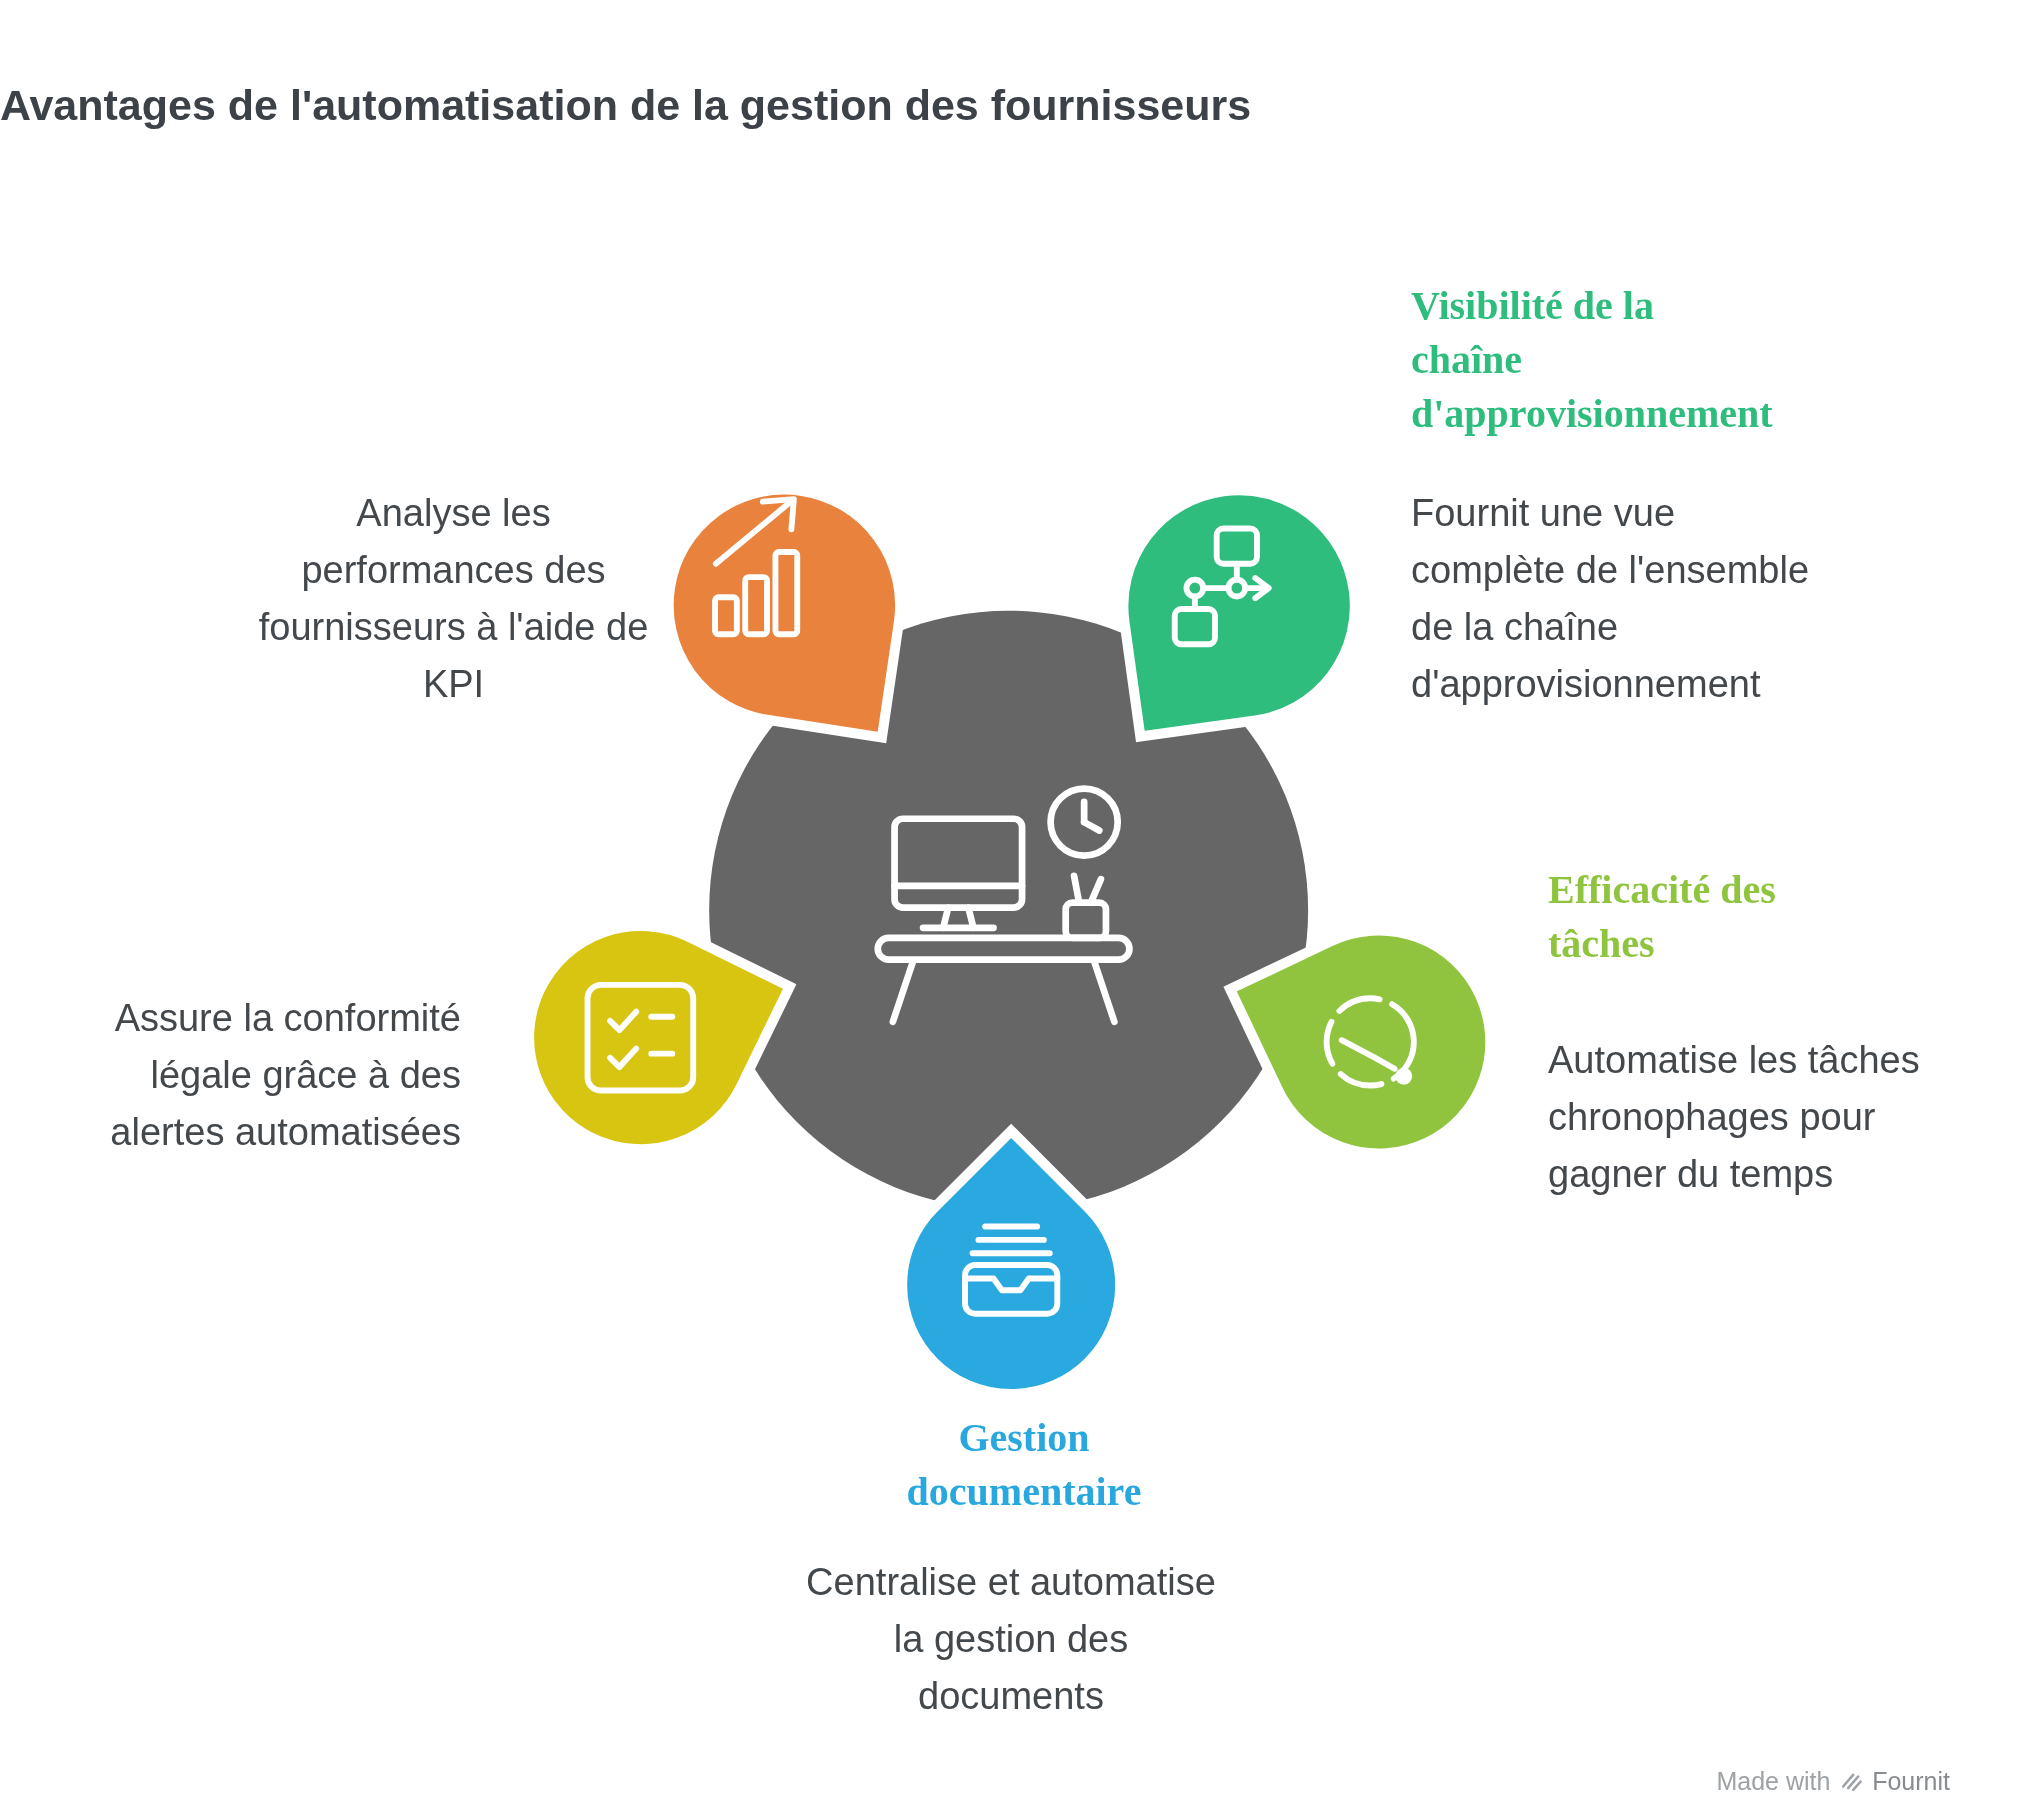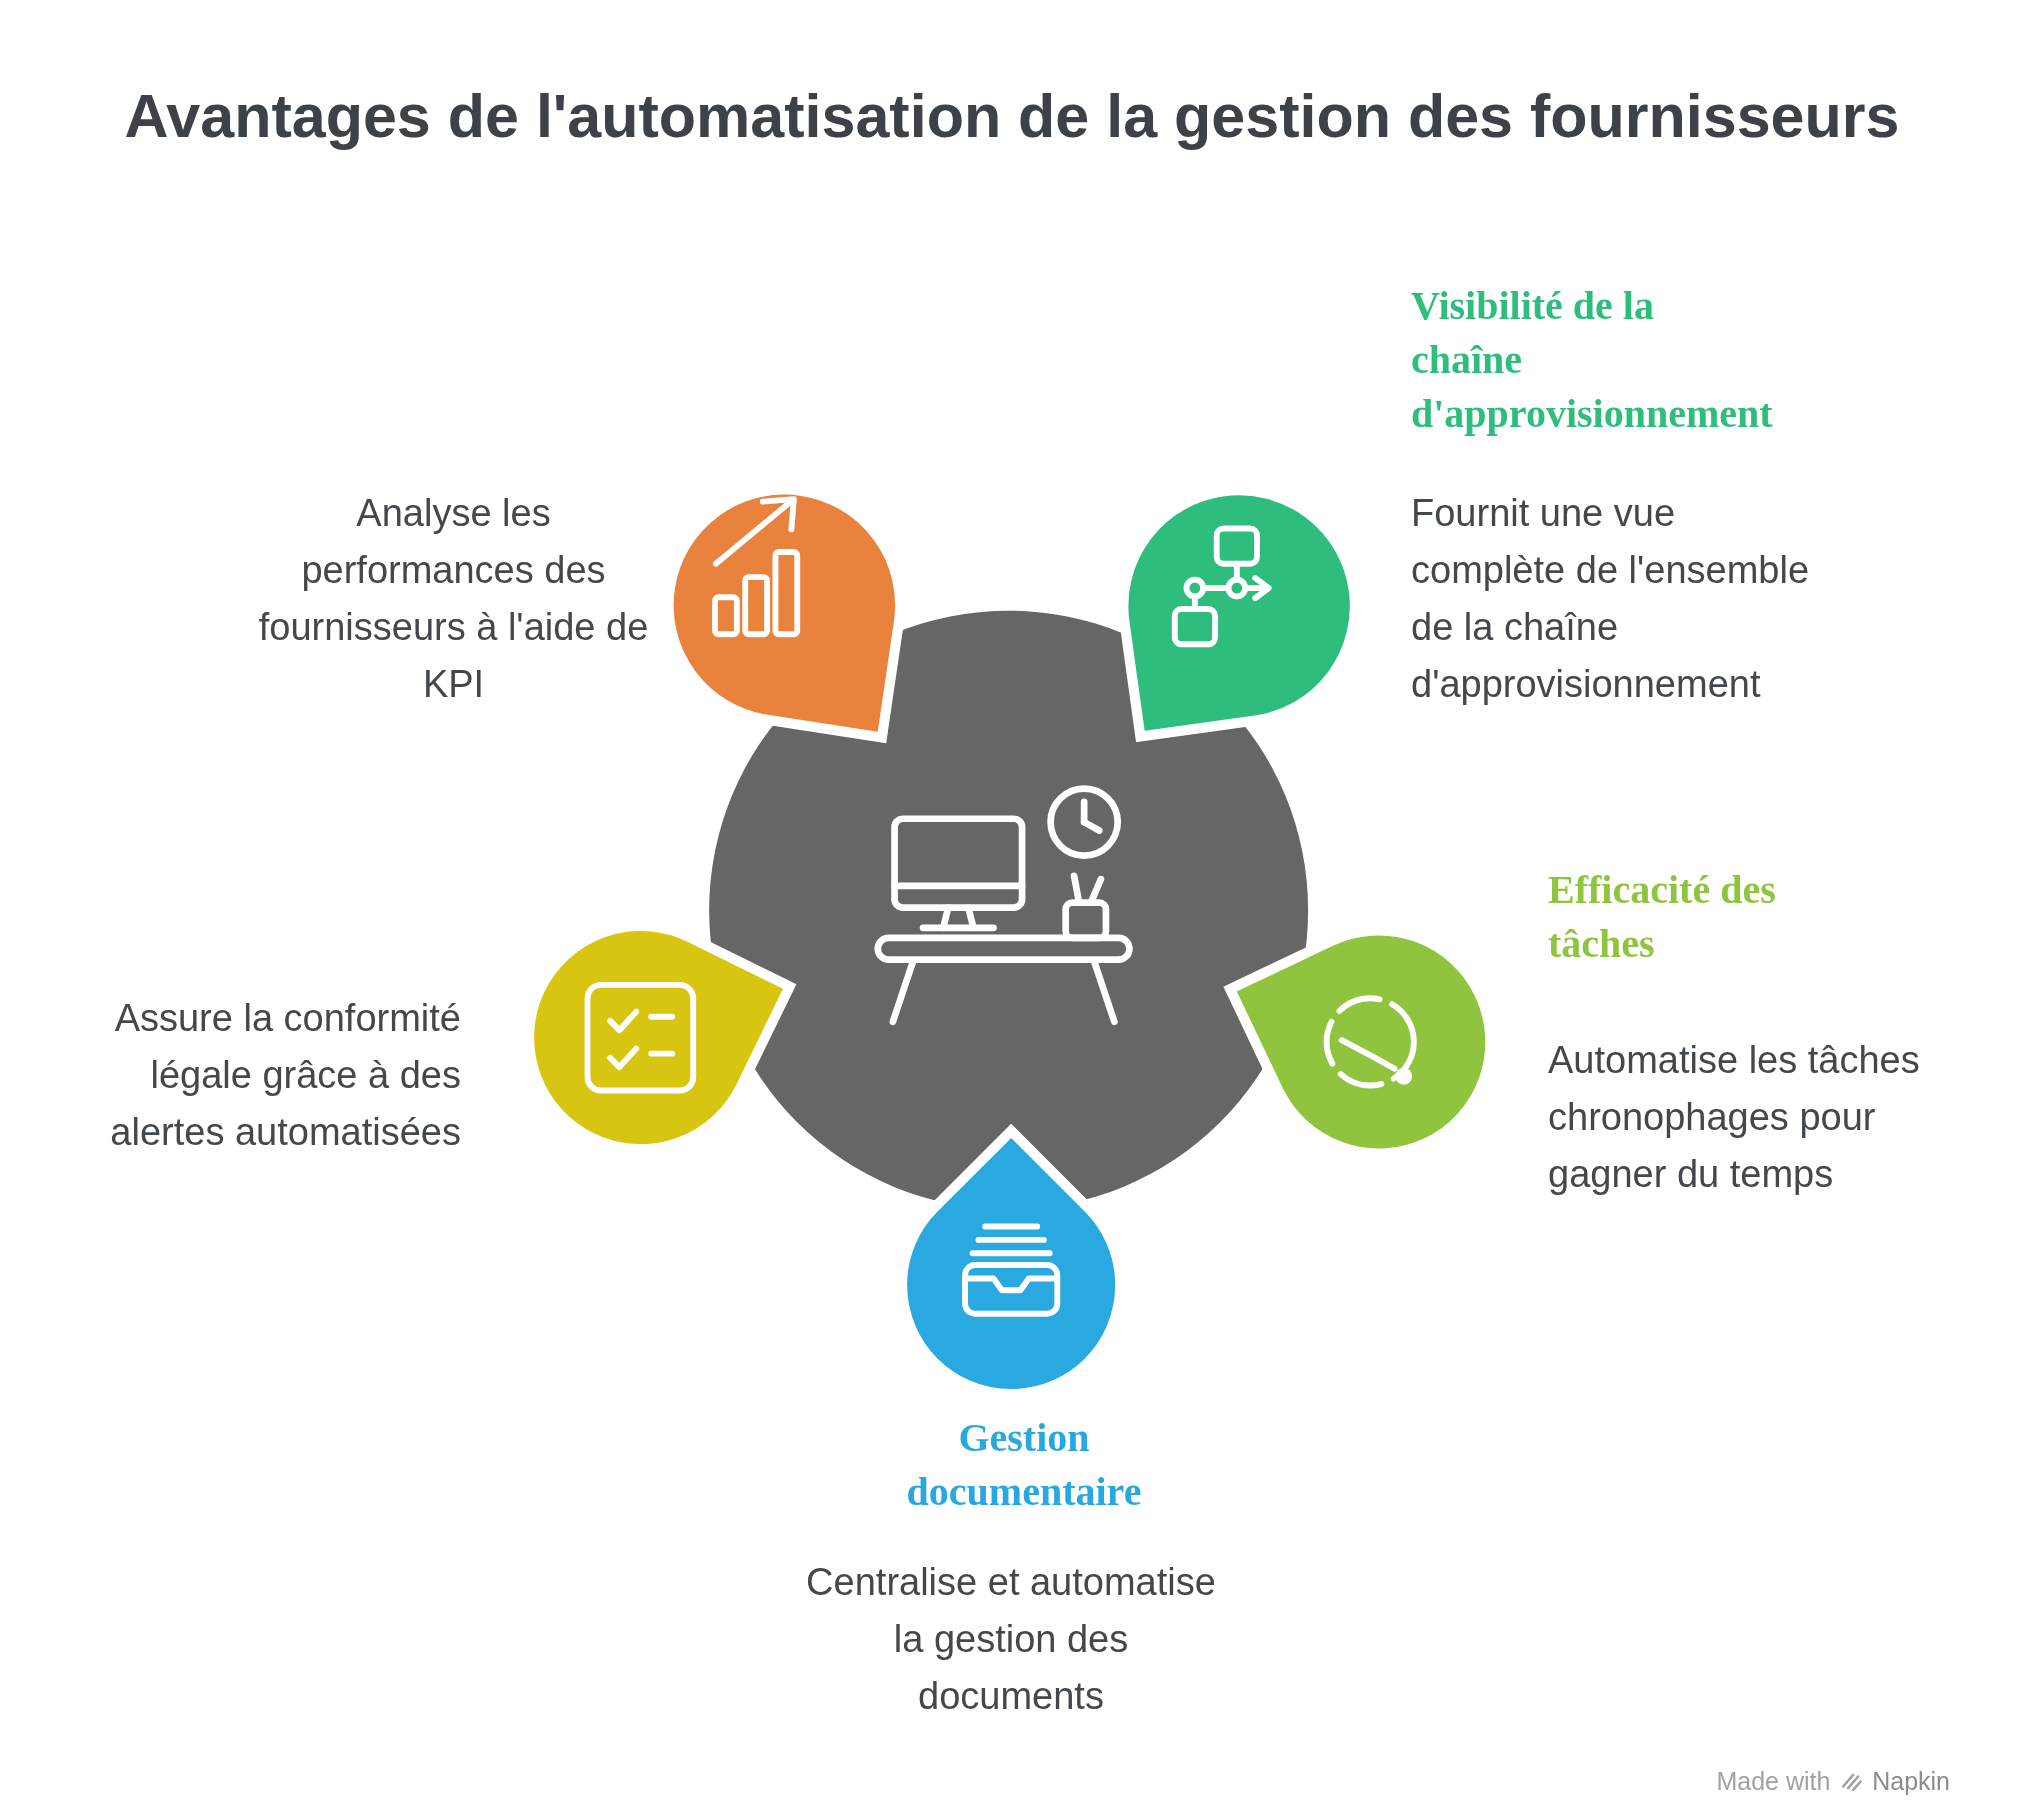--- a/index.html
+++ b/index.html
@@ -10,22 +10,22 @@
     background: #ffffff;
     font-family: "Liberation Sans", sans-serif;
     overflow: hidden;
   }
   .diagram { position: absolute; left: 0; top: 0; }
   .title {
     position: absolute;
     left: 0; top: 81px;
     width: 100%;
     margin: 0;
-    text-align: center;
-    font-size: 61px;
+    text-align: left;
+    font-size: 43px;
     font-weight: 700;
     color: #3C4247;
   }
   .heading {
     position: absolute;
     font-size: 40px;
     font-weight: 700;
     line-height: 1.35;
     white-space: pre-line;
     font-family: Liberation Serif, serif;
@@ -178,17 +178,17 @@
 
   <div class="footer">
     <span>Made with</span>
     <svg width="25" height="25" viewBox="0 0 30 30">
       <g fill="none" stroke="#9DA2A7" stroke-width="3" stroke-linecap="round">
         <path d="M 5 21 L 17 7"></path>
         <path d="M 11 23 L 23 9"></path>
         <path d="M 17 25 L 26 15"></path>
       </g>
     </svg>
-    <span class="brand">Napkin</span>
+    <span class="brand">Fournit</span>
   </div>
 
 </div>
 
 
 </body></html>

